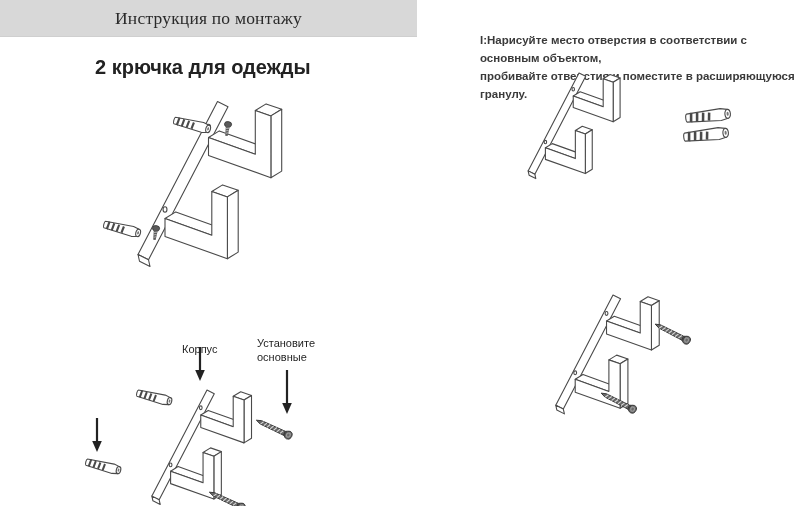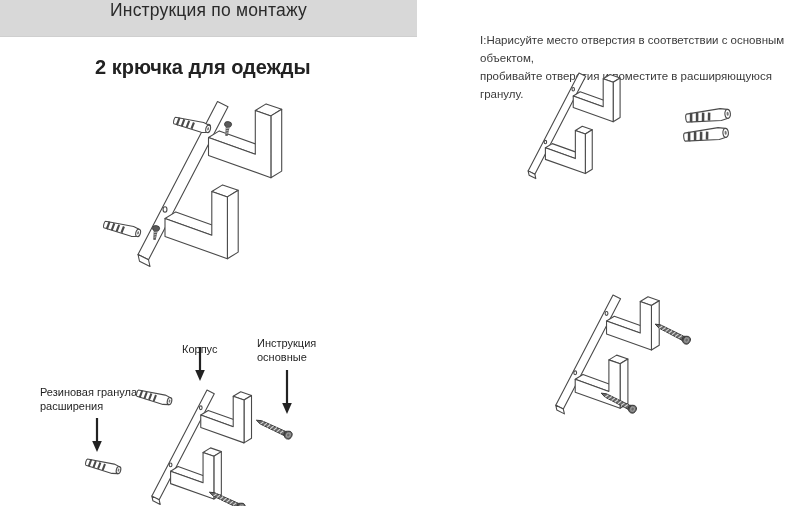--- a/index.html
+++ b/index.html
@@ -6,28 +6,29 @@
   #canvas{
     position:relative;width:800px;height:506px;background:#ffffff;
     font-family:"Liberation Sans","DejaVu Sans",sans-serif;
     overflow:hidden;color:#262626;
   }
   .abs{position:absolute;}
   
   #title-bar{
     left:0;top:0;width:417px;height:36px;
     background:var(--bar,#d8d8d8);
-    display:flex;align-items:flex-start;justify-content:center;
+    display:flex;align-items:center;justify-content:center;
     border-bottom:1px solid #cfcfcf;
+    font-family:Liberation Serif, serif;
   }
   #title-bar .t{font-size:17.5px;color:#2a2a2a;letter-spacing:.2px;}
   #subtitle{left:95px;top:56px;font-size:20px;font-weight:600;color:#222;}
   
   .step-text{font-size:11.5px;line-height:18px;color:#3a3a3a;}
-  #step1-text{left:480px;top:31px;width:320px;}
+  #step1-text{left:480px;top:31px;width:320px;font-weight:bold;}
   #step2-text{left:480px;top:231px;width:300px;}
   
   .part-label{font-size:11px;line-height:14px;color:#1f1f1f;}
   #label-body{left:182px;top:342px;}
   #label-fixed{left:257px;top:336px;}
   #label-expansion{left:40px;top:385px;}
   
   svg{display:block;}
   svg *{vector-effect:non-scaling-stroke;}
   .ln{fill:#ffffff;stroke:var(--line,#4a4a4a);stroke-width:1.1;stroke-linejoin:round;}
@@ -133,26 +134,22 @@
     <g>
       <use href="#screwShape" transform="translate(122,36) rotate(27) scale(0.36)"></use>
     </g>
     <g>
       <use href="#screwShape" transform="translate(68,105) rotate(27) scale(0.36)"></use>
     </g>
   </svg>
 
   <div id="label-body" class="abs part-label">Корпус</div>
   <div id="label-fixed" class="abs part-label">
-    <div>Инструкция</div>
+    <div>Установите</div>
     <div>основные</div>
-  </div>
-  <div id="label-expansion" class="abs part-label">
-    <div>Резиновая гранула</div>
-    <div>расширения</div>
   </div>
 
   <svg class="abs" style="left:30px;top:322px" width="330" height="184" viewBox="0 0 330 184">
     <g>
       <line class="arrow" x1="170" y1="25" x2="170" y2="49"></line>
       <polygon class="arrowhead" points="170,59 165.2,48 174.8,48"></polygon>
     </g>
     <g>
       <line class="arrow" x1="257" y1="48" x2="257" y2="82"></line>
       <polygon class="arrowhead" points="257,92 252.2,81 261.8,81"></polygon>

